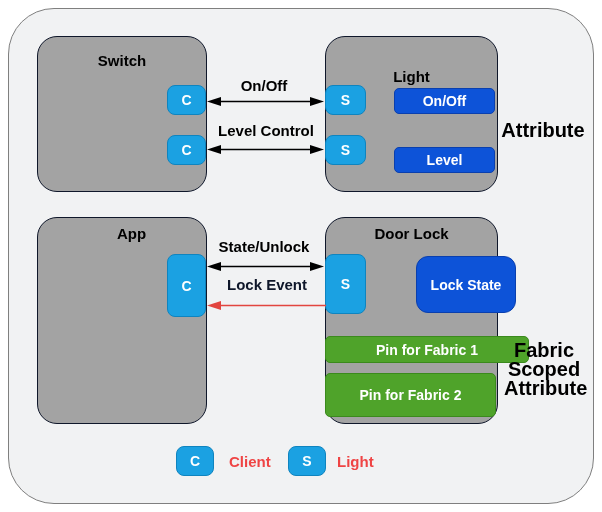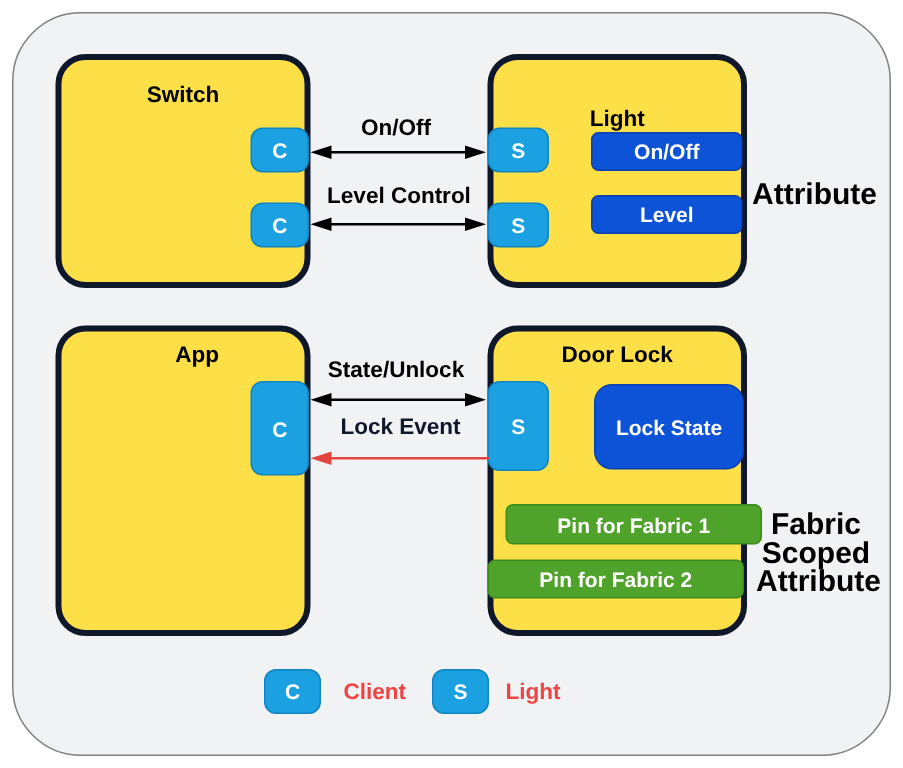--- a/index.html
+++ b/index.html
@@ -17,22 +17,22 @@
   .outer {
     position: absolute;
     left: 8px; top: 8px;
     width: 586px; height: 496px;
     background: #f1f2f3;
     border: 1px solid #7f7f7f;
     border-radius: 46px;
   }
   .entity {
     position: absolute;
-    background: #fde047;
-    border: 4px solid #0f172a;
+    background: #a3a3a3;
+    border: 1px solid #0f172a;
     border-radius: 20px;
   }
   .entity-title {
     position: absolute;
     width: 100%;
     text-align: center;
     font-size: 15px;
     font-weight: 700;
     color: #000000;
   }
@@ -53,21 +53,21 @@
     background: #0d53d8;
     border: 1px solid #0a3fae;
     border-radius: 5px;
     color: #ffffff;
     font-size: 14px;
     font-weight: 700;
     display: flex;
     align-items: center;
     justify-content: center;
   }
-  .attr.big { border-radius: 12px; }
+  .attr.big { border-radius: 12px; margin-left: 20px; }
   .pin {
     position: absolute;
     background: #4fa32a;
     border: 1px solid #3b8a1d;
     border-radius: 5px;
     color: #ffffff;
     font-size: 14px;
     font-weight: 700;
     display: flex;
     align-items: center;
@@ -116,38 +116,38 @@
   <div class="entity" style="left:325px; top:36px; width:173px; height:156px;">
     <div class="entity-title" style="top:31px;">Light</div>
   </div>
   <div class="chip" style="left:325px; top:85px; width:41px; height:30px;">
     <span>S</span>
   </div>
   <div class="chip" style="left:325px; top:135px; width:41px; height:30px;">
     <span>S</span>
   </div>
   <div class="attr" style="left:394px; top:88px; width:101px; height:26px;">On/Off</div>
-  <div class="attr" style="left:394px; top:130px; width:101px; height:26px;">Level</div>
+  <div class="attr" style="left:394px; top:147px; width:101px; height:26px;">Level</div>
 
   <div class="entity" style="left:37px; top:217px; width:170px; height:207px;">
     <div class="entity-title" style="top:7px;padding-left:19px;">App</div>
   </div>
   <div class="chip" style="left:167px; top:254px; width:39px; height:63px;">
     <span>C</span>
   </div>
 
   <div class="entity" style="left:325px; top:217px; width:173px; height:207px;">
     <div class="entity-title" style="top:7px;">Door Lock</div>
   </div>
   <div class="chip" style="left:325px; top:254px; width:41px; height:60px;">
     <span>S</span>
   </div>
   <div class="attr big" style="left:396px; top:256px; width:100px; height:57px;">Lock State</div>
-  <div class="pin" style="left:325px; top:336px; width:171px; height:27px;margin-left:12px;">Pin for Fabric 1</div>
-  <div class="pin" style="left:325px; top:373px; width:171px; height:26px;">Pin for Fabric 2</div>
+  <div class="pin" style="left:325px; top:336px; width:204px; height:27px;">Pin for Fabric 1</div>
+  <div class="pin" style="left:325px; top:373px; width:171px; height:44px;">Pin for Fabric 2</div>
 
   <div class="arrow-label" style="left:264px; top:77px;">On/Off</div>
   <svg class="arrow-svg" style="left:207px; top:95px;" width="117" height="13">
     <line x1="13" y1="6.5" x2="104" y2="6.5" stroke="#000000" stroke-width="1.6"></line>
     <polygon points="0,6.5 14,2 14,11" fill="#000000"></polygon>
     <polygon points="117,6.5 103,2 103,11" fill="#000000"></polygon>
   </svg>
 
   <div class="arrow-label" style="left:266px; top:122px;">Level Control</div>
   <svg class="arrow-svg" style="left:207px; top:143px;" width="117" height="13">

